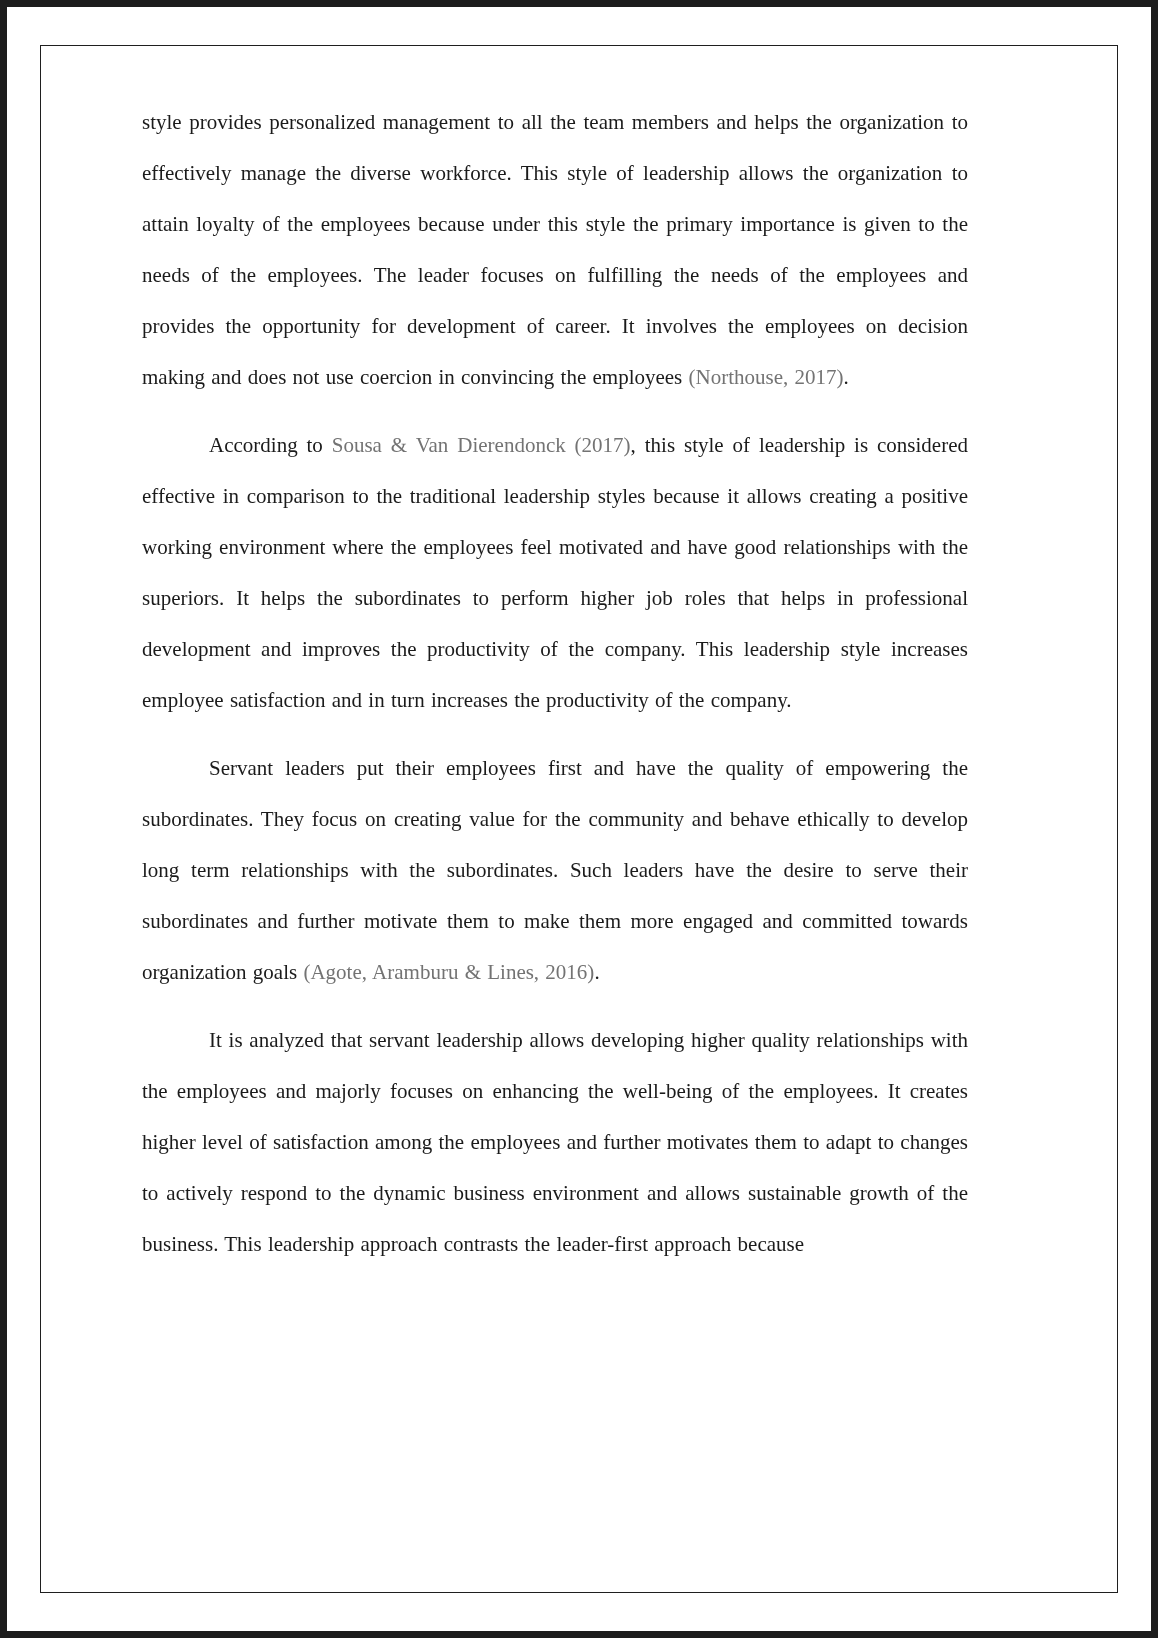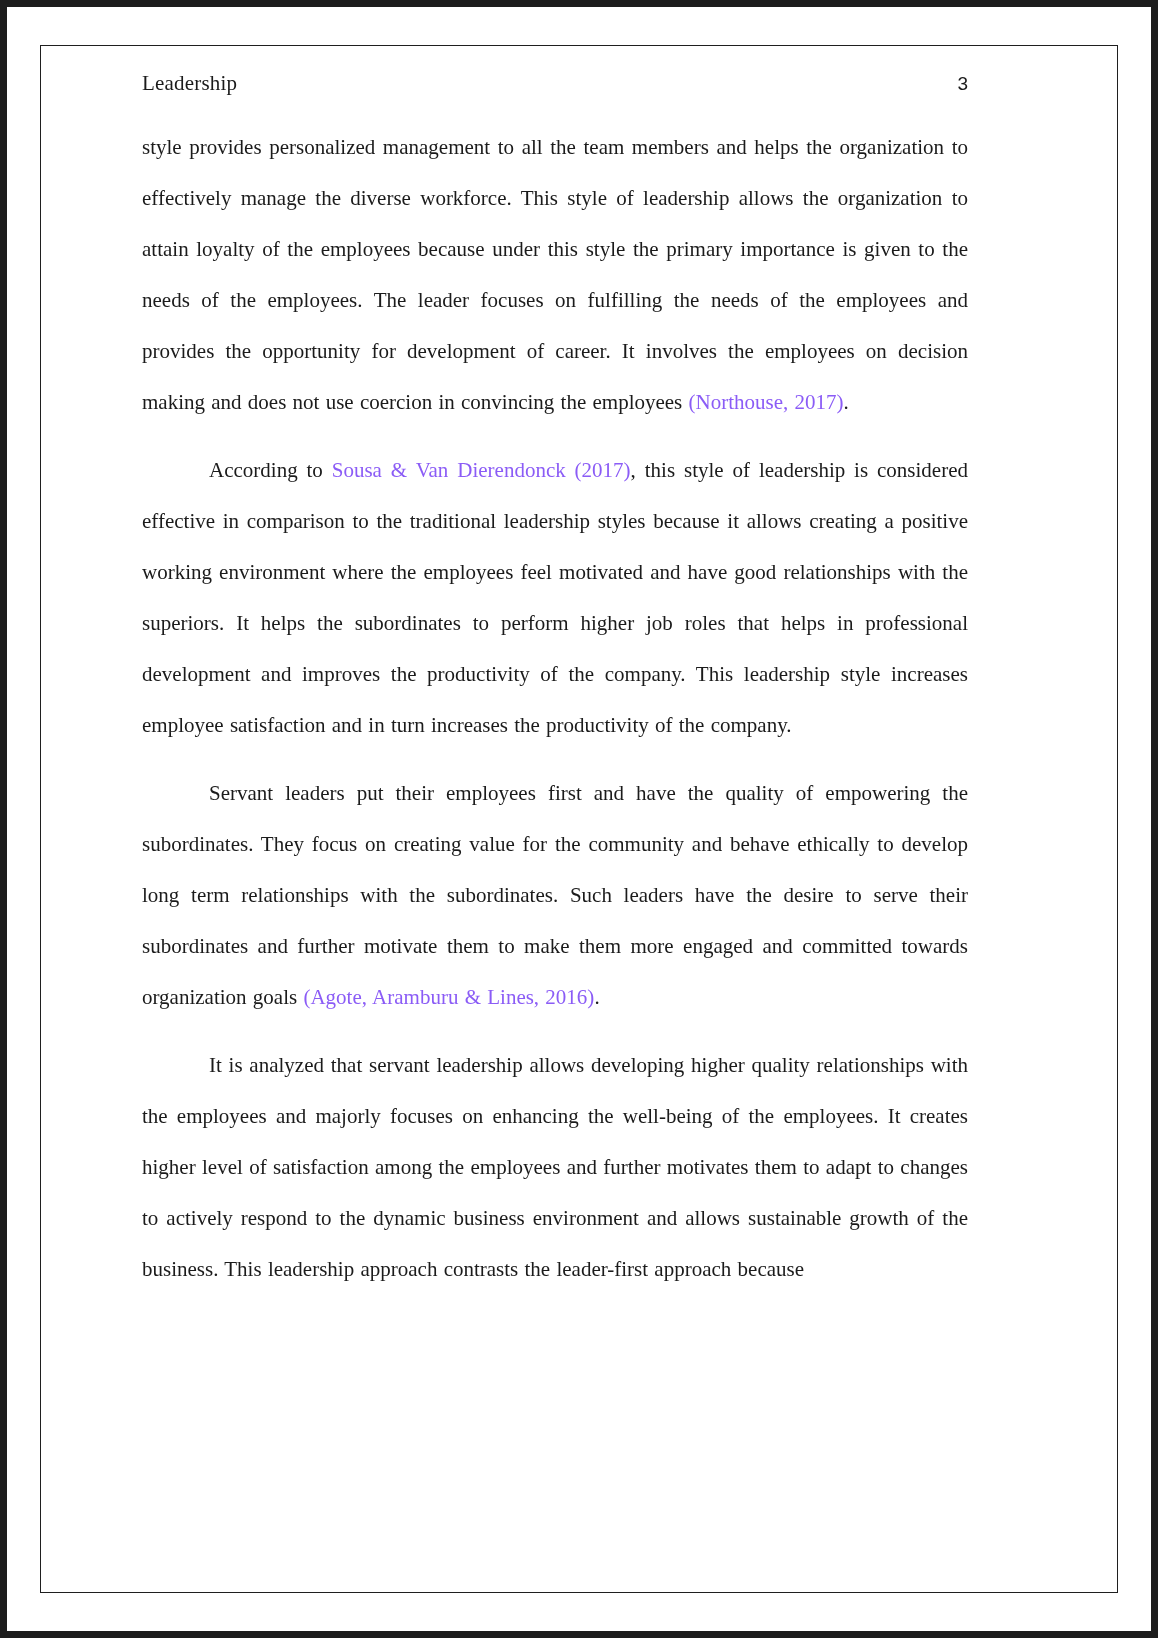--- a/index.html
+++ b/index.html
@@ -54,33 +54,29 @@
     font-size: 21px;
     line-height: 51px;
     text-align: justify;
     margin: 0 0 17px 0;
     word-spacing: 1px;
   }
   p.doc-par.indent {
     text-indent: 67px;
   }
   .citation {
-    color: #8b5cf6;
+    color: #737373;
   }
 </style>
 </head>
 <body>
 
 <div class="page">
   <div class="inner-frame"></div>
   <div class="content">
-    <div class="header-row">
-      <span class="doc-title">Leadership</span>
-      <span class="page-number">3</span>
-    </div>
     <div class="body-text">
         <p class="doc-par"><span>style provides personalized management to all the team members and helps the organization to effectively manage the diverse workforce. This style of leadership allows the organization to attain loyalty of the employees because under this style the primary importance is given to the needs of the employees. The leader focuses on fulfilling the needs of the employees and provides the opportunity for development of career. It involves the employees on decision making and does not use coercion in convincing the employees </span><span class="citation">(Northouse, 2017)</span><span>.</span></p>
         <p class="doc-par indent"><span>According to </span><span class="citation">Sousa &amp; Van Dierendonck (2017)</span><span>, this style of leadership is considered effective in comparison to the traditional leadership styles because it allows creating a positive working environment where the employees feel motivated and have good relationships with the superiors. It helps the subordinates to perform higher job roles that helps in professional development and improves the productivity of the company. This leadership style increases employee satisfaction and in turn increases the productivity of the company.</span></p>
         <p class="doc-par indent"><span>Servant leaders put their employees first and have the quality of empowering the subordinates.  They focus on creating value for the community and behave ethically to develop long term relationships with the subordinates. Such leaders have the desire to serve their subordinates and further motivate them to make them more engaged and committed towards organization goals </span><span class="citation">(Agote, Aramburu &amp; Lines, 2016)</span><span>.</span></p>
         <p class="doc-par indent"><span>It is analyzed that servant leadership allows developing higher quality relationships with the employees and majorly focuses on enhancing the well-being of the employees. It creates higher level of satisfaction among the employees and further motivates them to adapt to changes to actively respond to the dynamic business environment and allows sustainable growth of the business. This leadership approach contrasts the leader-first approach because</span></p>
       </div>
   </div>
 </div>
 
 </body></html>

